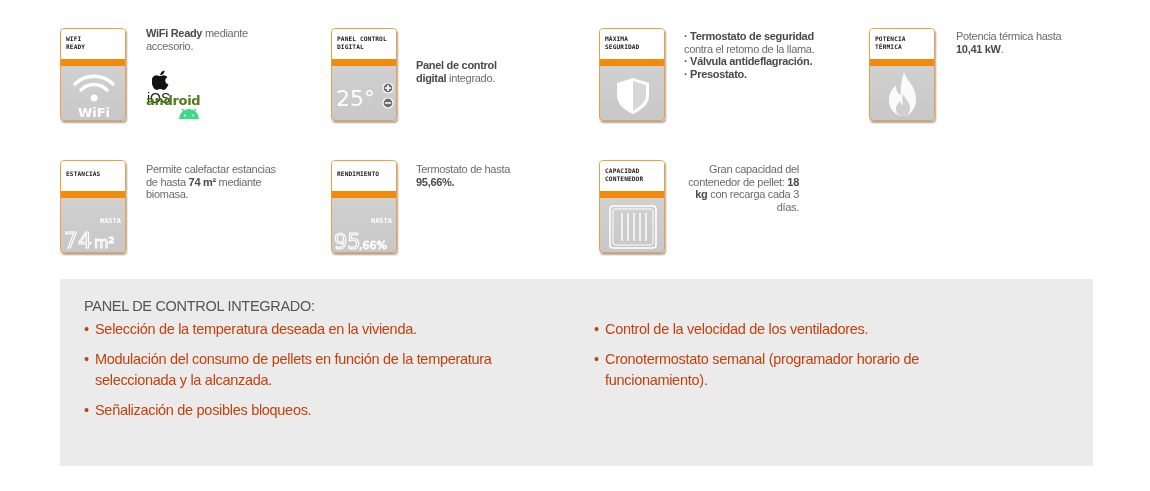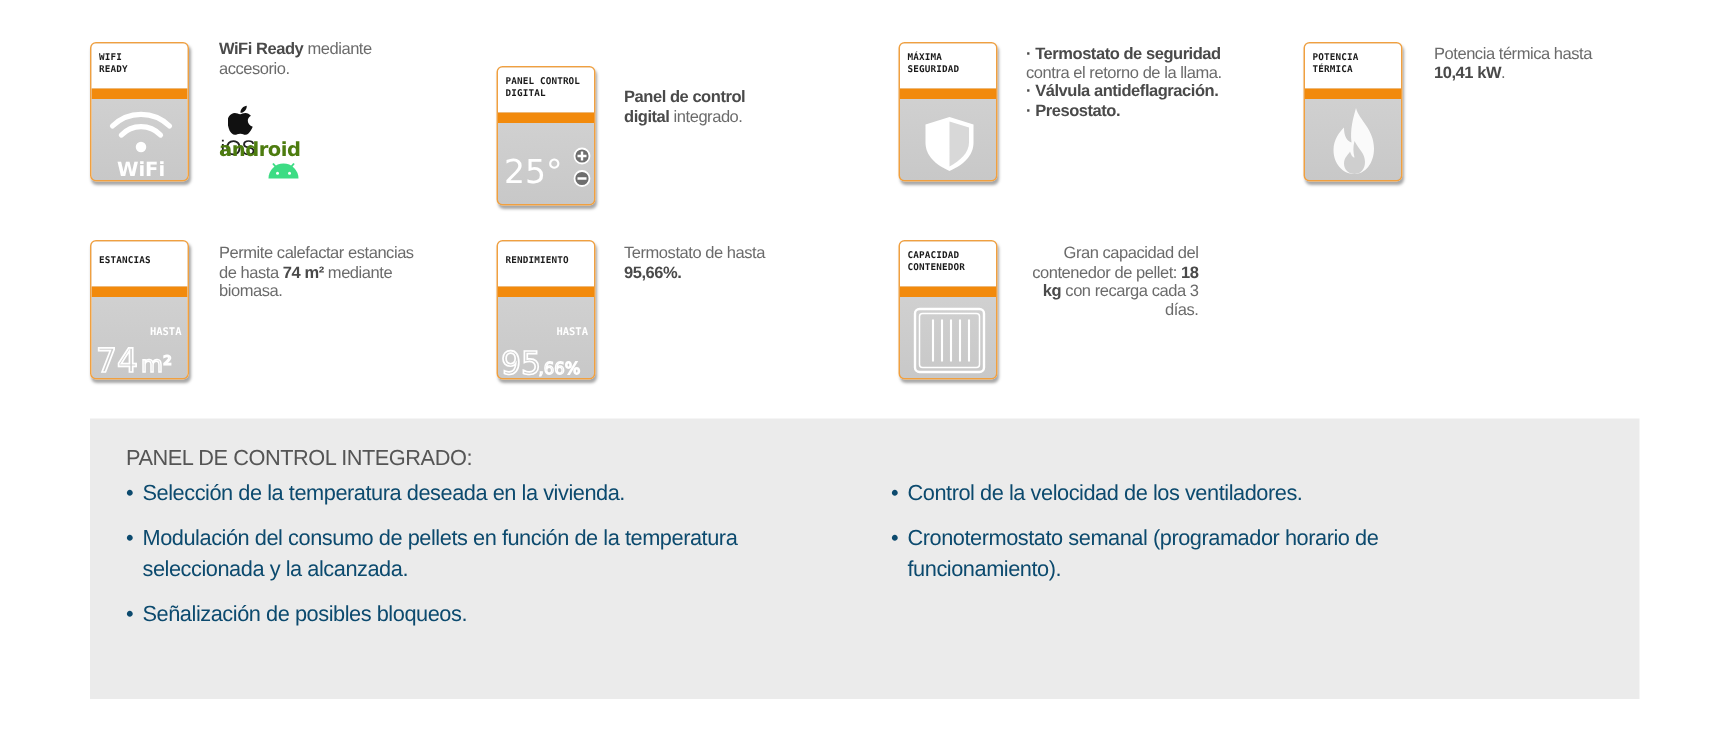--- a/index.html
+++ b/index.html
@@ -42,21 +42,21 @@
   .panel {
     position: absolute; left: 60px; top: 279px; width: 1033px; height: 187px;
     background: #ebebeb;
   }
   .panel-title {
     position: absolute; left: 24px; top: 19px;
     font-size: 14.5px; color: #555; letter-spacing: -0.3px;
   }
   .panel-list { position: absolute; list-style: none; margin: 0; padding: 0; }
   .panel-list li {
-    font-size: 14.5px; line-height: 21px; color: #0c4a6e; letter-spacing: -0.3px;
+    font-size: 14.5px; line-height: 21px; color: #c2410c; letter-spacing: -0.3px;
     padding-left: 11px; text-indent: -11px; margin-bottom: 9px;
   }
   .bullet { display: inline-block; width: 11px; text-indent: 0; }
 </style>
 </head>
 <body>
 
 <div class="feature">
   <div class="badge" style="left:60px; top:28px;">
     <div class="badge-top"></div>
@@ -90,21 +90,21 @@
       <path d="M1 11 A10 10 0 0 1 21 11 Z" fill="#3ddc84"></path>
       <line x1="4" y1="1" x2="6.5" y2="4" stroke="#3ddc84" stroke-width="1.3"></line>
       <line x1="18" y1="1" x2="15.5" y2="4" stroke="#3ddc84" stroke-width="1.3"></line>
       <circle cx="7" cy="7.5" r="1" fill="#fff"></circle>
       <circle cx="15" cy="7.5" r="1" fill="#fff"></circle>
     </svg>
   </div>
 </div>
 
 <div class="feature">
-  <div class="badge" style="left:331px; top:44px;">
+  <div class="badge" style="left:331px; top:28px;">
     <div class="badge-top"></div>
     <div class="badge-title">
       <div>Panel control</div>
       <div>digital</div>
     </div>
     <div class="badge-stripe"></div>
     <div class="badge-art">
       <svg width="66" height="56" viewBox="0 0 66 56">
         <text x="4" y="40" font-family="DejaVu Sans" font-size="22" fill="#fff">25°</text>
         <circle cx="56" cy="22" r="5" fill="#6e6e6e" stroke="#fff" stroke-width="1.2"></circle>

